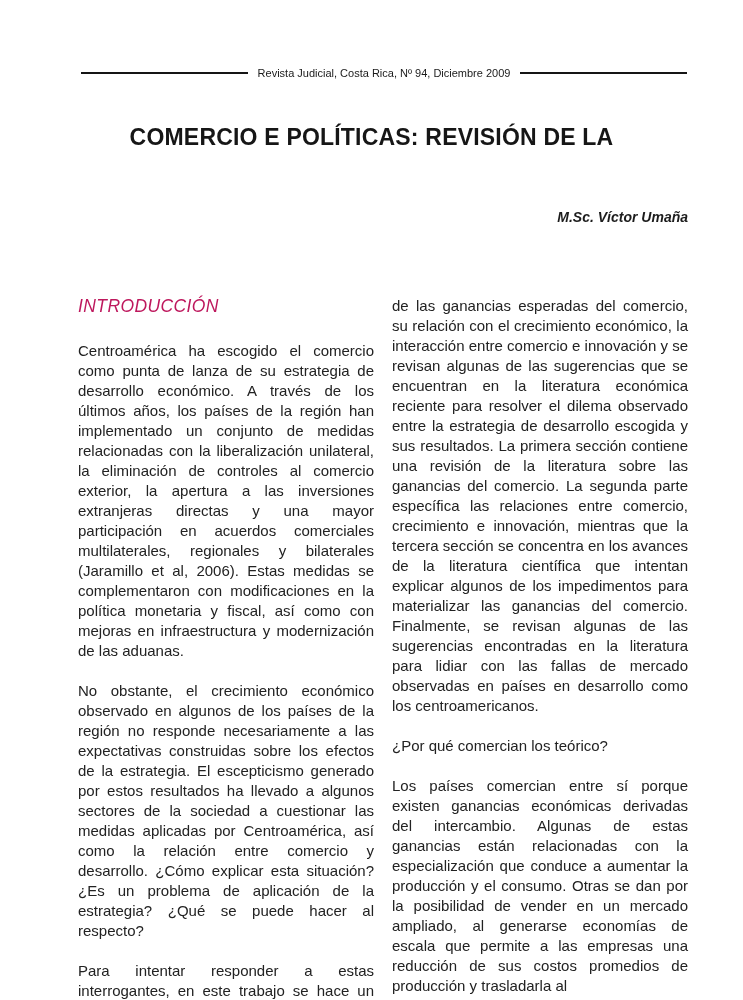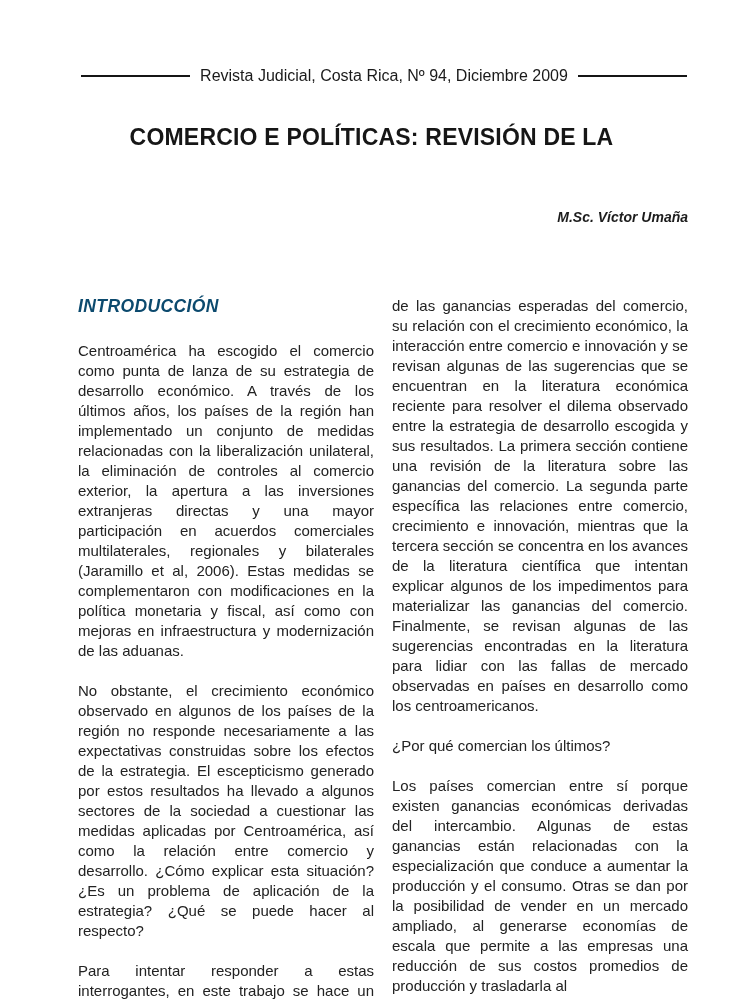--- a/index.html
+++ b/index.html
@@ -16,21 +16,21 @@
     color: #1f1f1f;
     overflow: hidden;
   }
   .running-header {
     position: absolute;
     top: 67px;
     left: 81px;
     width: 606px;
     display: flex;
     align-items: center;
-    font-size: 16px;
+    font-size: 11px;
     color: #1a1a1a;
     white-space: nowrap;
   }
   .rule {
     flex: 1;
     height: 2px;
     background: #151515;
   }
   .header-text {
     padding: 0 10px;
@@ -70,24 +70,24 @@
   .col {
     width: 296px;
     text-align: justify;
     font-size: 15px;
     line-height: 20px;
     color: #222222;
   }
   .section-heading {
     margin: 0 0 25px 0;
     font-size: 17.5px;
-    font-weight: bold;
+    font-weight: normal;
     font-style: italic;
     letter-spacing: 0.4px;
-    color: #0c4a6e;
+    color: #be185d;
   }
   .col p {
     margin: 0 0 20px 0;
   }
   .subheading {
     text-align: left;
   }
 </style>
 </head>
 <body>
@@ -112,19 +112,19 @@
 
     <div class="col">
       <h2 class="section-heading">INTRODUCCIÓN</h2>
       <p>Centroamérica ha escogido el comercio como punta de lanza de su estrategia de desarrollo económico. A través de los últimos años, los países de la región han implementado un conjunto de medidas relacionadas con la liberalización unilateral, la eliminación de controles al comercio exterior, la apertura a las inversiones extranjeras directas y una mayor participación en acuerdos comerciales multilaterales, regionales y bilaterales (Jaramillo et al, 2006). Estas medidas se complementaron con modificaciones en la política monetaria y fiscal, así como con mejoras en infraestructura y modernización de las aduanas.</p>
       <p>No obstante, el crecimiento económico observado en algunos de los países de la región no responde necesariamente a las expectativas construidas sobre los efectos de la estrategia. El escepticismo generado por estos resultados ha llevado a algunos sectores de la sociedad a cuestionar las medidas aplicadas por Centroamérica, así como la relación entre comercio y desarrollo. ¿Cómo explicar esta situación? ¿Es un problema de aplicación de la estrategia? ¿Qué se puede hacer al respecto?</p>
       <p>Para intentar responder a estas interrogantes, en este trabajo se hace un repaso teórico</p>
     </div>
 
     <div class="col">
       <p>de las ganancias esperadas del comercio, su relación con el crecimiento económico, la interacción entre comercio e innovación y se revisan algunas de las sugerencias que se encuentran en la literatura económica reciente para resolver el dilema observado entre la estrategia de desarrollo escogida y sus resultados. La primera sección contiene una revisión de la literatura sobre las ganancias del comercio. La segunda parte específica las relaciones entre comercio, crecimiento e innovación, mientras que la tercera sección se concentra en los avances de la literatura científica que intentan explicar algunos de los impedimentos para materializar las ganancias del comercio. Finalmente, se revisan algunas de las sugerencias encontradas en la literatura para lidiar con las fallas de mercado observadas en países en desarrollo como los centroamericanos.</p>
-      <p class="subheading">¿Por qué comercian los últimos?</p>
+      <p class="subheading">¿Por qué comercian los teórico?</p>
       <p>Los países comercian entre sí porque existen ganancias económicas derivadas del intercambio. Algunas de estas ganancias están relacionadas con la especialización que conduce a aumentar la producción y el consumo. Otras se dan por la posibilidad de vender en un mercado ampliado, al generarse economías de escala que permite a las empresas una reducción de sus costos promedios de producción y trasladarla al</p>
     </div>
 
   </div>
 
 </div>
 
 </body></html>

